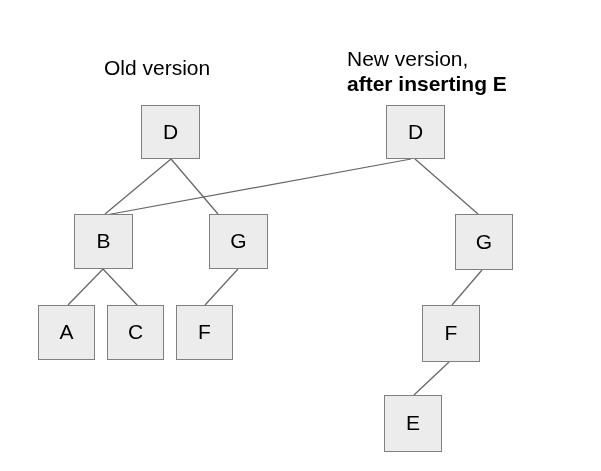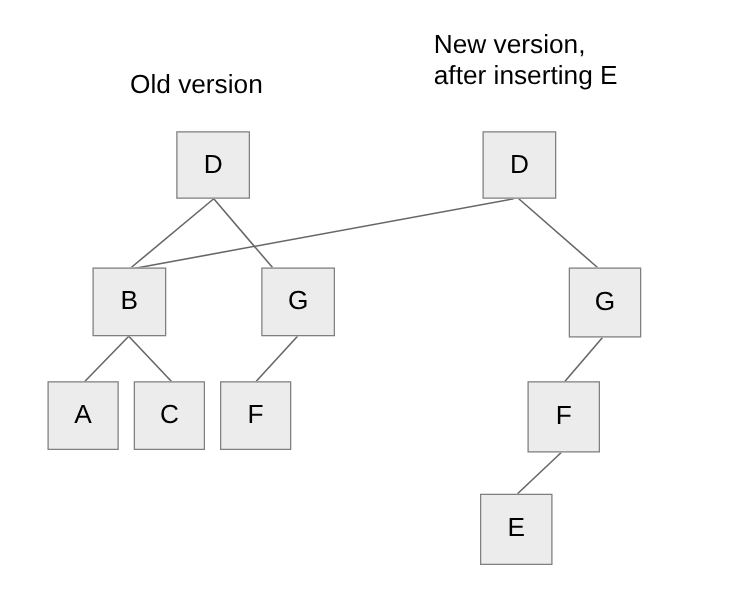--- a/index.html
+++ b/index.html
@@ -73,21 +73,21 @@
         <line x1="103" y1="269" x2="137" y2="305" stroke="#666666"></line>
         <line x1="238" y1="269" x2="205" y2="305" stroke="#666666"></line>
         <line x1="411" y1="159" x2="106" y2="215" stroke="#666666"></line>
         <line x1="415" y1="159" x2="478" y2="214" stroke="#666666"></line>
         <line x1="482" y1="270" x2="452" y2="305" stroke="#666666"></line>
         <line x1="449" y1="362" x2="414" y2="395" stroke="#666666"></line>
       </g>
   </svg>
 
   <div class="tree-title" id="title-old" style="left: 104px; top: 55px; text-align: right;"><span style="display: block;">Old version</span></div>
-  <div class="tree-title" id="title-new" style="left: 347px; top: 23px;"><span style="display: block;">New version,</span><span style="display: block;">after inserting E</span></div>
+  <div class="tree-title" id="title-new" style="left: 347px; top: 46px;"><span style="display: block;">New version,</span><span style="display: block; font-weight: bold;">after inserting E</span></div>
 
   <div id="nodes-layer">
       <div class="node-box" id="old-d" style="left: 141px; top: 105px; width: 59px; height: 54px; background: rgb(236, 236, 236); border-color: rgb(128, 128, 128);">
         <span class="node-label" style="color: rgb(0, 0, 0);">D</span>
       </div>
       <div class="node-box" id="old-b" style="left: 74px; top: 214px; width: 59px; height: 55px; background: rgb(236, 236, 236); border-color: rgb(128, 128, 128);">
         <span class="node-label" style="color: rgb(0, 0, 0);">B</span>
       </div>
       <div class="node-box" id="old-g" style="left: 209px; top: 214px; width: 59px; height: 55px; background: rgb(236, 236, 236); border-color: rgb(128, 128, 128);">
         <span class="node-label" style="color: rgb(0, 0, 0);">G</span>

